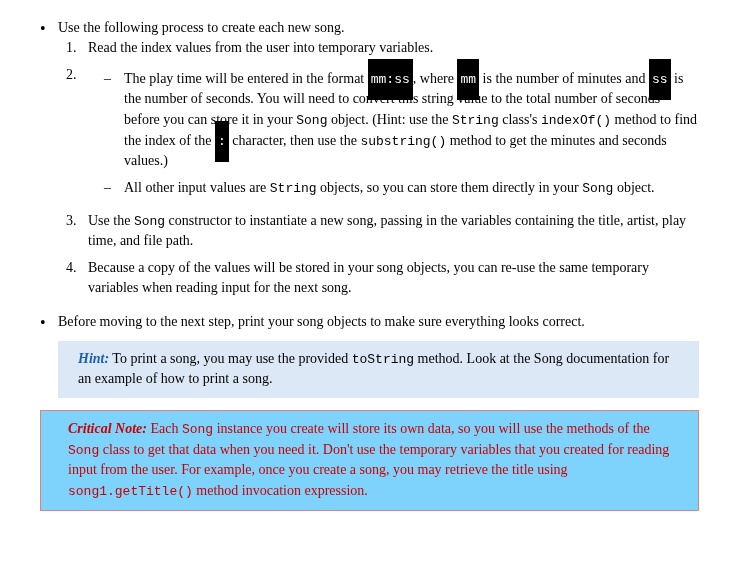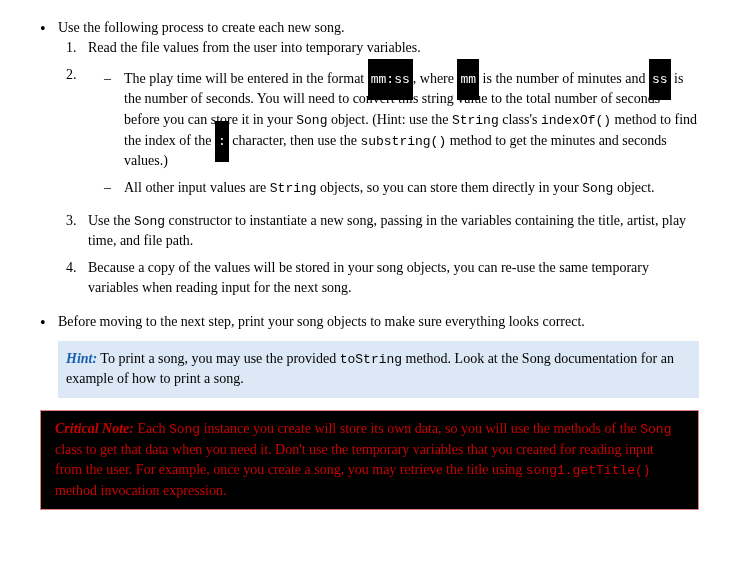--- a/index.html
+++ b/index.html
@@ -88,37 +88,37 @@
       background-color: #000000;
       color: #ffffff;
       font-family: "Courier New", Courier, monospace;
       font-size: 13px;
       padding: 13px 3px;
     }
 
     .blue-hint-box {
       background-color: #dce8f5;
       border: none;
-      padding: 8px 8px;
+      padding: 8px 20px;
       margin-top: 8px;
       color: #000;
       font-size: 14px;
       line-height: 1.45;
     }
 
     .blue-hint-box .hint-label {
       color: #1a5fb0;
       font-weight: bold;
       font-style: italic;
     }
 
     .critical-note-box {
       border: 1.5px solid #e08080;
-      background-color: #000000;
-      padding: 8px 14px;
+      background-color: #7dd3fc;
+      padding: 8px 27px;
       margin-top: 8px;
       color: #cc0000;
       font-size: 14px;
       line-height: 1.45;
     }
 
     .critical-label {
       font-weight: bold;
       font-style: italic;
     }
@@ -130,21 +130,21 @@
   <div class="bullet-item">
     <span class="bullet-dot">•</span>
     <div class="bullet-content">
       <span>Use the following process to create each new song.</span>
 
       <div class="ordered-list">
 
         <div class="ordered-item">
           <span class="ordered-num">1.</span>
           <div class="ordered-content">
-            <span>Read the file values from the user into temporary variables.</span>
+            <span>Read the index values from the user into temporary variables.</span>
           </div>
         </div>
 
         <div class="ordered-item">
           <span class="ordered-num">2.</span>
           <div class="ordered-content">
 
             
             <div class="dash-list">
 

